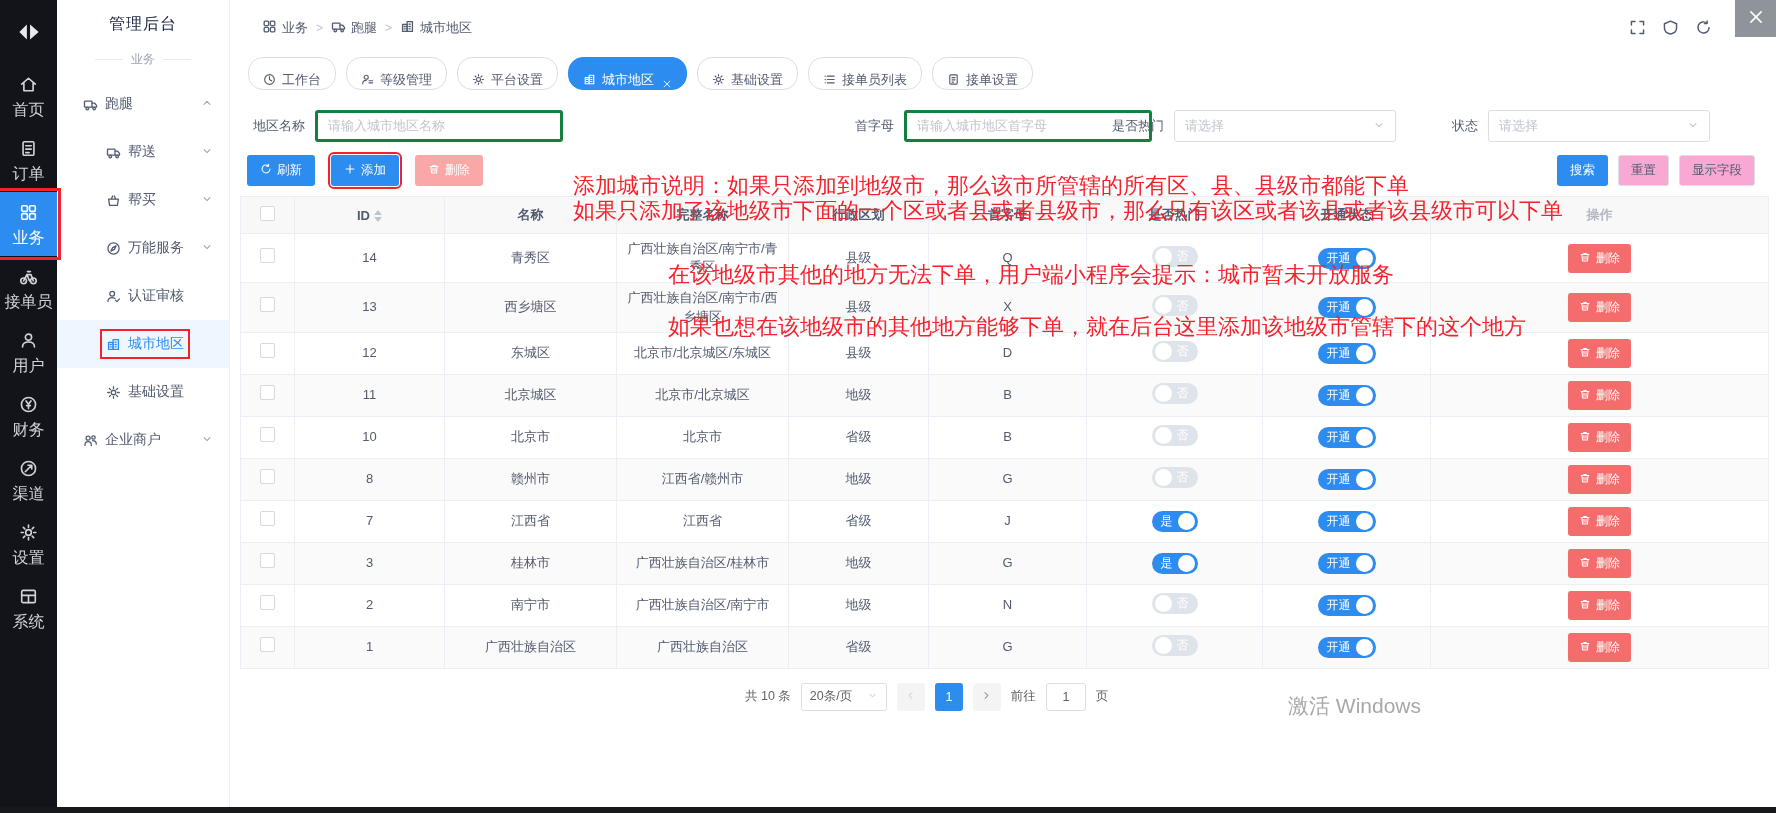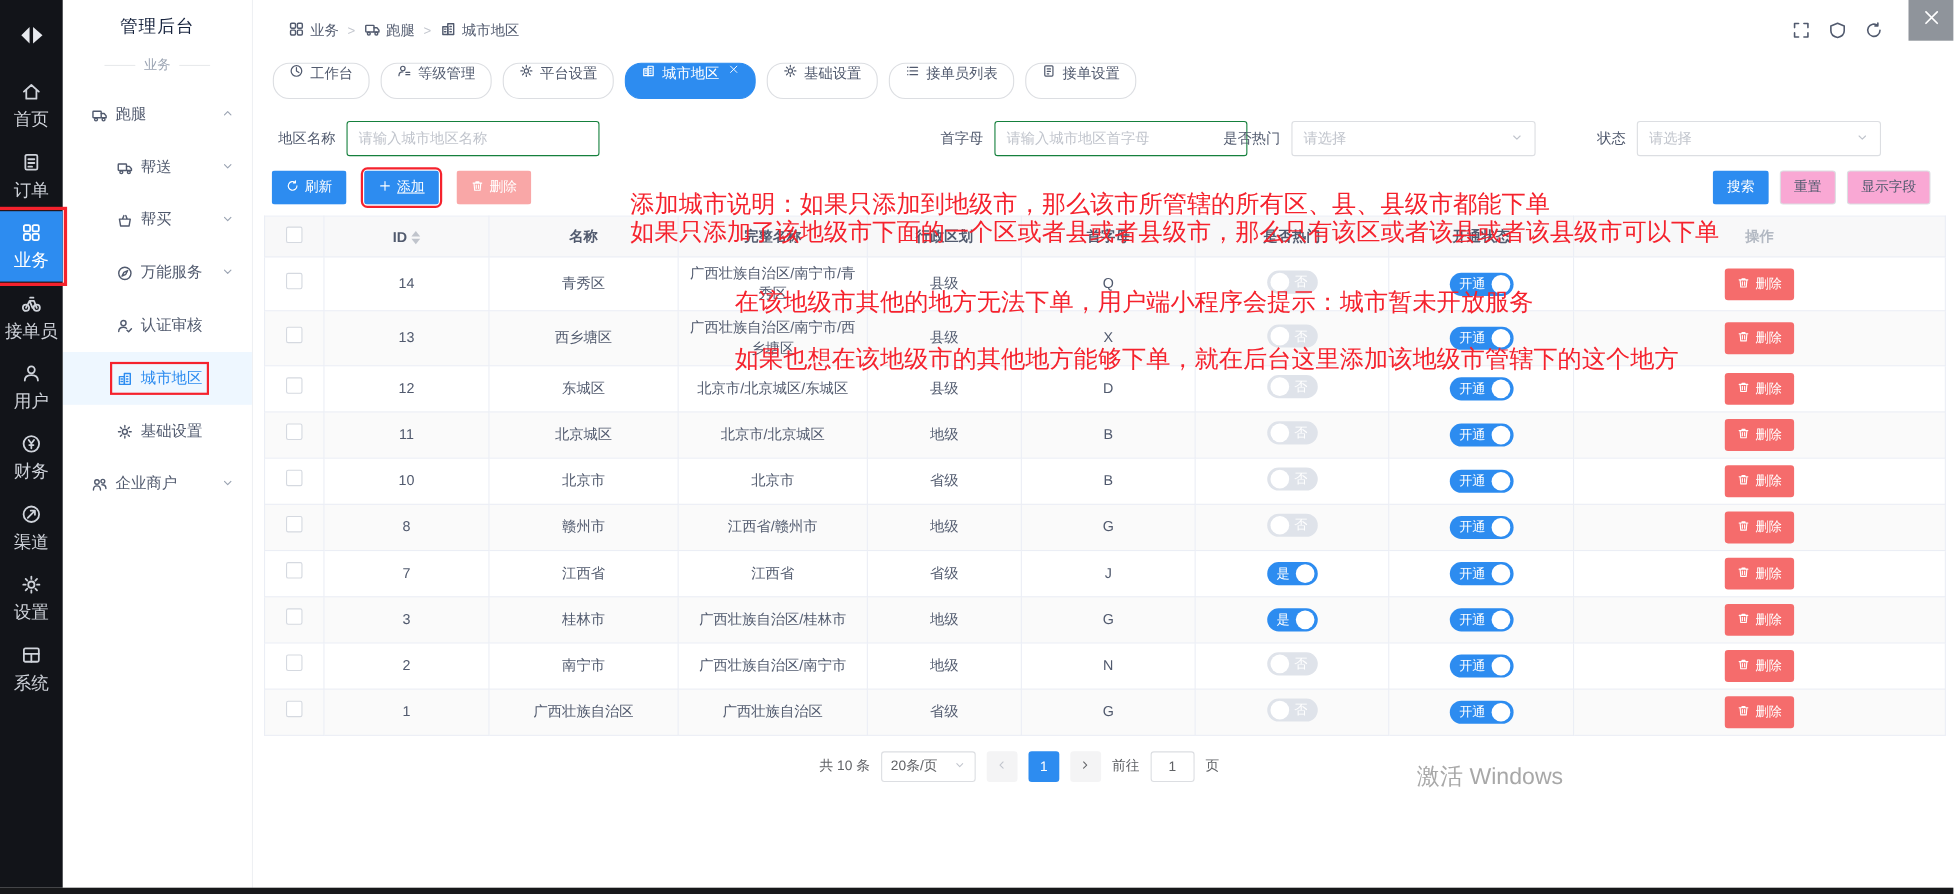--- a/index.html
+++ b/index.html
@@ -46,52 +46,52 @@
   .collapse { display:inline-flex; margin-right:14px; cursor:pointer; color:#515a6e; }
   .collapse svg,.crumb .ico svg { width:15px; height:15px; }
   .crumb { display:flex; align-items:center; gap:8px; font-size:13px; color:#515a6e; }
   .crumb-item { display:inline-flex; align-items:center; gap:5px; cursor:pointer; }
   .crumb-sep { color:#c0c4cc; font-size:12px; }
   .top-icons { margin-left:auto; display:flex; align-items:center; gap:16px; color:#515a6e; margin-right:46px; }
   .top-icons .ico { cursor:pointer; display:inline-flex; }
   .top-icons .ico svg { width:17px; height:17px; }
 
   .tabbar { display:flex; align-items:center; gap:10px; padding:2px 18px 10px 18px; }
-  .tab { height:33px; display:inline-flex; align-items:flex-start; gap:6px; padding:0 14px;
+  .tab { height:33px; display:inline-flex; align-items:flex-end; gap:6px; padding:0 14px;
     border:1px solid #dcdee2; border-radius:15px; background:#fff; color:#515a6e; font-size:13px; cursor:pointer; }
   .tab .ico svg { width:13px; height:13px; }
   .tab.active { background:var(--accent); border-color:var(--accent); color:#fff; }
   .tab .tab-close { margin-left:2px; display:inline-flex; }
   .tab .tab-close svg { width:10px; height:10px; }
 
   .panel { position:relative; margin:6px 8px 0 10px; width:1528px; }
 
   .filters { position:relative; height:46px; }
   .fgroup { position:absolute; top:4px; display:flex; align-items:center; gap:10px;
     font-size:13px; color:#515a6e;justify-content:center; }
   .fg1{ left:13px; } .fg2{ left:615px; } .fg3{ left:872px; } .fg4{ left:1212px; }
-  .f-input { width:230px; height:32px; border:1px solid #15803d; border-radius:3px;
+  .f-input { width:248px; height:32px; border:3px solid #15803d; border-radius:3px;
     padding:0 10px; font-size:13px; color:#515a6e; outline:none;
     font-family:Liberation Serif, serif; }
   .f-input::placeholder { color:#c0c4cc; }
   .f-select { width:222px; height:32px; border:1px solid #dcdee2; border-radius:3px;
     display:flex; align-items:center; justify-content:space-between; padding:0 10px;
     color:#c0c4cc; cursor:pointer; background:#fff; }
   .f-select .caret svg { width:12px; height:12px; }
 
   .actions { position:relative; height:44px; }
   .btn { display:inline-flex; align-items:center; gap:5px; height:31px; padding:0 12px;
     border-radius:3px; font-size:12.5px; cursor:pointer; border:1px solid transparent; }
   .btn .ico svg { width:12px; height:12px; }
   .btn-primary { background:var(--accent); color:#fff; }
   .btn-danger-dis { background:var(--danger-weak); color:#fff; cursor:not-allowed; }
   .btn-plain { background:#f9a8d4; border-color:#dcdee2; color:#515a6e; }
   .left-actions { position:absolute; left:7px; top:3px; display:flex; gap:16px; }
   .right-actions { position:absolute; right:13px; top:3px; display:flex; gap:10px; }
-  .btn-add { outline:2.5px solid var(--ann); outline-offset:1px;text-decoration:underline; }
+  .btn-add { outline:2.5px solid var(--ann); outline-offset:1px; }
 
   
   table { width:1528px; border-collapse:collapse; table-layout:fixed; font-size:13px; color:#515a6e; }
   thead th { background:#f8f8f9; font-weight:bold; height:37px; border:1px solid #ebeef5;
     border-left:none; border-right:none; }
   th,td { text-align:center; vertical-align:middle; border-bottom:1px solid #ebeef5; }
   td { height:41px; padding:6px 6px; word-break:break-all; line-height:1.4; }
   tbody tr.stripe { background:#fafafa; }
   col.c-check{width:54px;} col.c-id{width:150px;} col.c-name{width:172px;} col.c-full{width:172px;}
   col.c-admin{width:140px;} col.c-init{width:158px;} col.c-hot{width:176px;} col.c-status{width:168px;}

